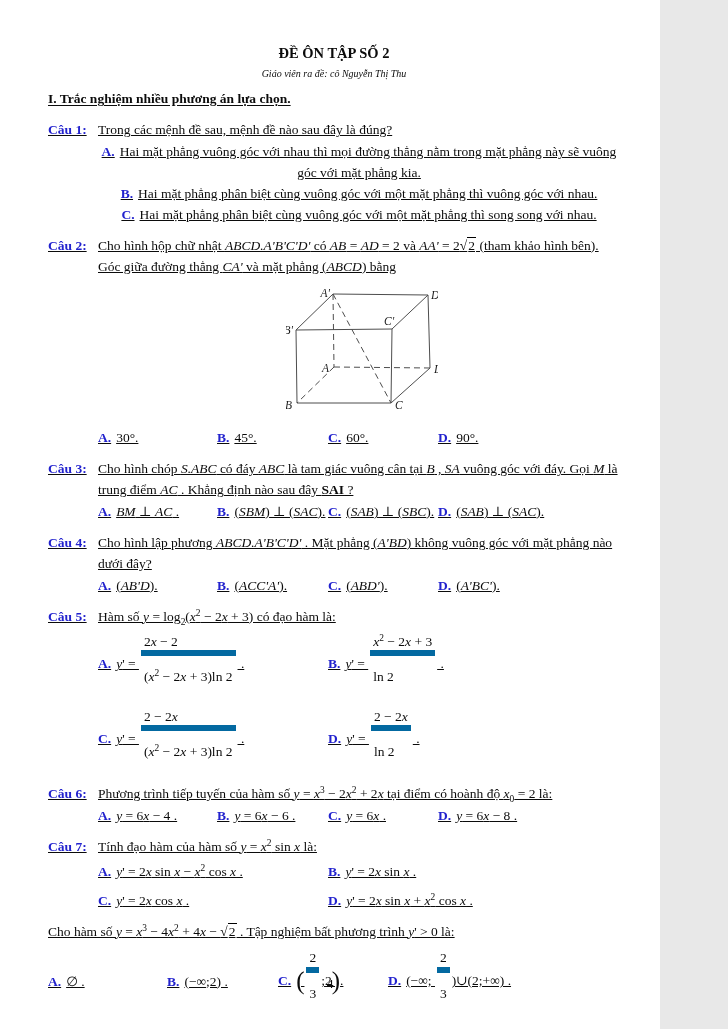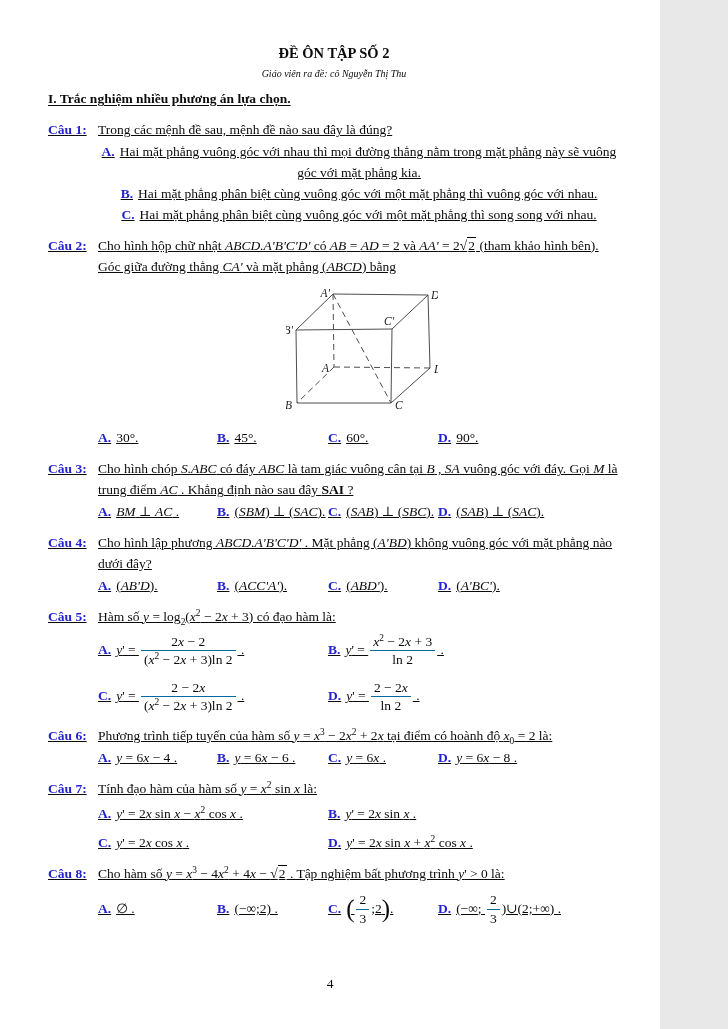--- a/index.html
+++ b/index.html
@@ -18,23 +18,23 @@
   .stem{}
   .opts{margin-top:1px;}
   .opt .ol{color:var(--accent,#2222CE);font-weight:bold;padding-right:5px;}
   .opts-list .opt{display:block;text-align:center;}
   .row4{display:grid;grid-template-columns:119px 111px 110px 1fr;align-items:center;}
   .row2{display:grid;grid-template-columns:230px 1fr;align-items:center;margin-top:4px;}
   .row2 + .row2{margin-top:8px;}
   i{font-style:italic;}
   sup{font-size:70%;line-height:0;}
   sub{font-size:70%;line-height:0;}
-  .frac{display:inline-block;vertical-align:middle;text-align:center;line-height:1.3;margin:1px 2px;}
+  .frac{display:inline-block;vertical-align:middle;text-align:left;line-height:1.3;margin:1px 2px;}
   .frac .fn{display:block;padding:0 3px;}
-  .frac .fd{display:block;border-top:1px solid #0369a1;padding:0 3px;}
+  .frac .fd{display:block;border-top:6px solid #0369a1;padding:12px 3px;}
   .sq{white-space:nowrap;}
   .sq .ov{border-top:1px solid #000;padding:0 1px;}
   .bp{font-size:185%;font-weight:300;vertical-align:middle;line-height:1;}
   .fig-wrap{text-align:center;margin:9px 0 5px 6px;}
   .fig-svg line{stroke:#4d4d4d;stroke-width:1;}
   .fig-svg .dash line{stroke-dasharray:6 4;}
   .fig-svg text{font-family:"Liberation Serif","DejaVu Serif",serif;font-style:italic;font-size:11.5px;fill:#1c1c1c;}
   .page-number{position:absolute;left:0;right:0;bottom:34px;text-align:center;font-size:13.5px;}
 </style>
 </head>
@@ -165,21 +165,20 @@
         <div class="opt"><span class="ol">B.</span><span class="ot"><i>y</i>' = 2<i>x</i> sin <i>x</i> .</span></div>
       </div>
       <div class="opts row2">
         <div class="opt"><span class="ol">C.</span><span class="ot"><i>y</i>' = 2<i>x</i> cos <i>x</i> .</span></div>
         <div class="opt"><span class="ol">D.</span><span class="ot"><i>y</i>' = 2<i>x</i> sin <i>x</i> + <i>x</i><sup>2</sup> cos <i>x</i> .</span></div>
       </div>
     </div>
   </div>
 
   <div class="q">
-    <div class="q-label">Câu 8:</div>
     <div class="q-body">
       <div class="stem">Cho hàm số <i>y</i> = <i>x</i><sup>3</sup> − 4<i>x</i><sup>2</sup> + 4<i>x</i> − <span class="sq">√<span class="ov">2</span></span> . Tập nghiệm bất phương trình <i>y</i>' &gt; 0 là:</div>
       <div class="opts row4" style="margin-top:6px;">
         <div class="opt"><span class="ol">A.</span><span class="ot">∅ .</span></div>
         <div class="opt"><span class="ol">B.</span><span class="ot">(−∞;2) .</span></div>
         <div class="opt"><span class="ol">C.</span><span class="ot"><span class="bp">(</span><span class="frac"><span class="fn">2</span><span class="fd">3</span></span>;2<span class="bp">)</span>.</span></div>
         <div class="opt"><span class="ol">D.</span><span class="ot">(−∞; <span class="frac"><span class="fn">2</span><span class="fd">3</span></span>)∪(2;+∞) .</span></div>
       </div>
     </div>
   </div>

